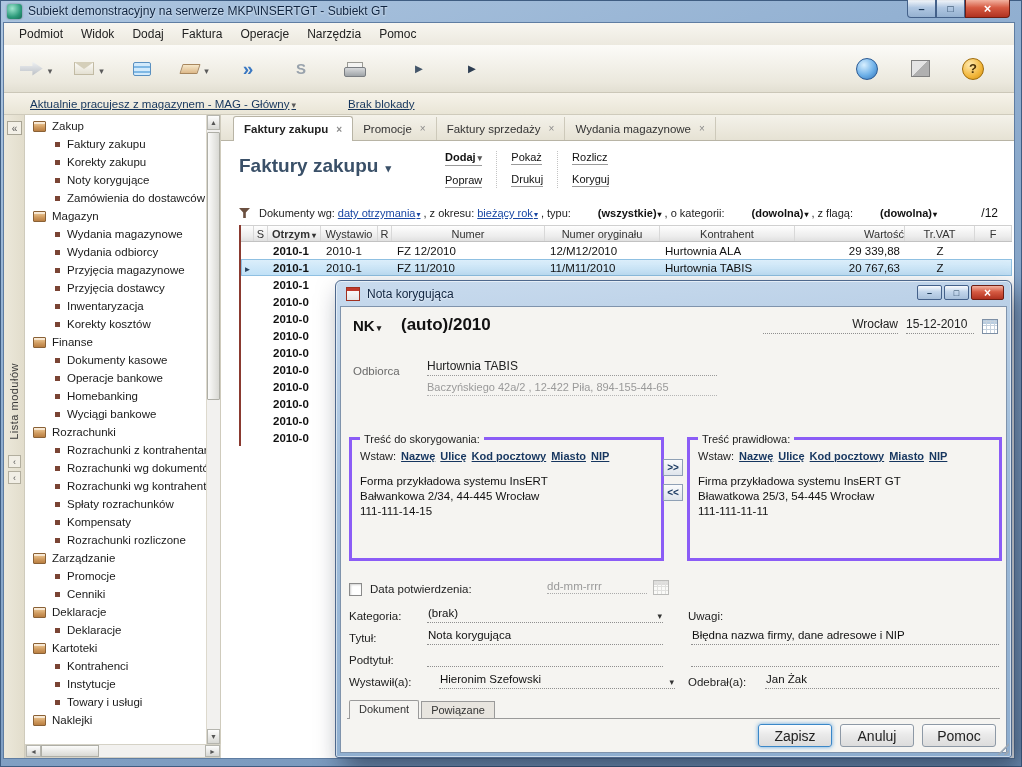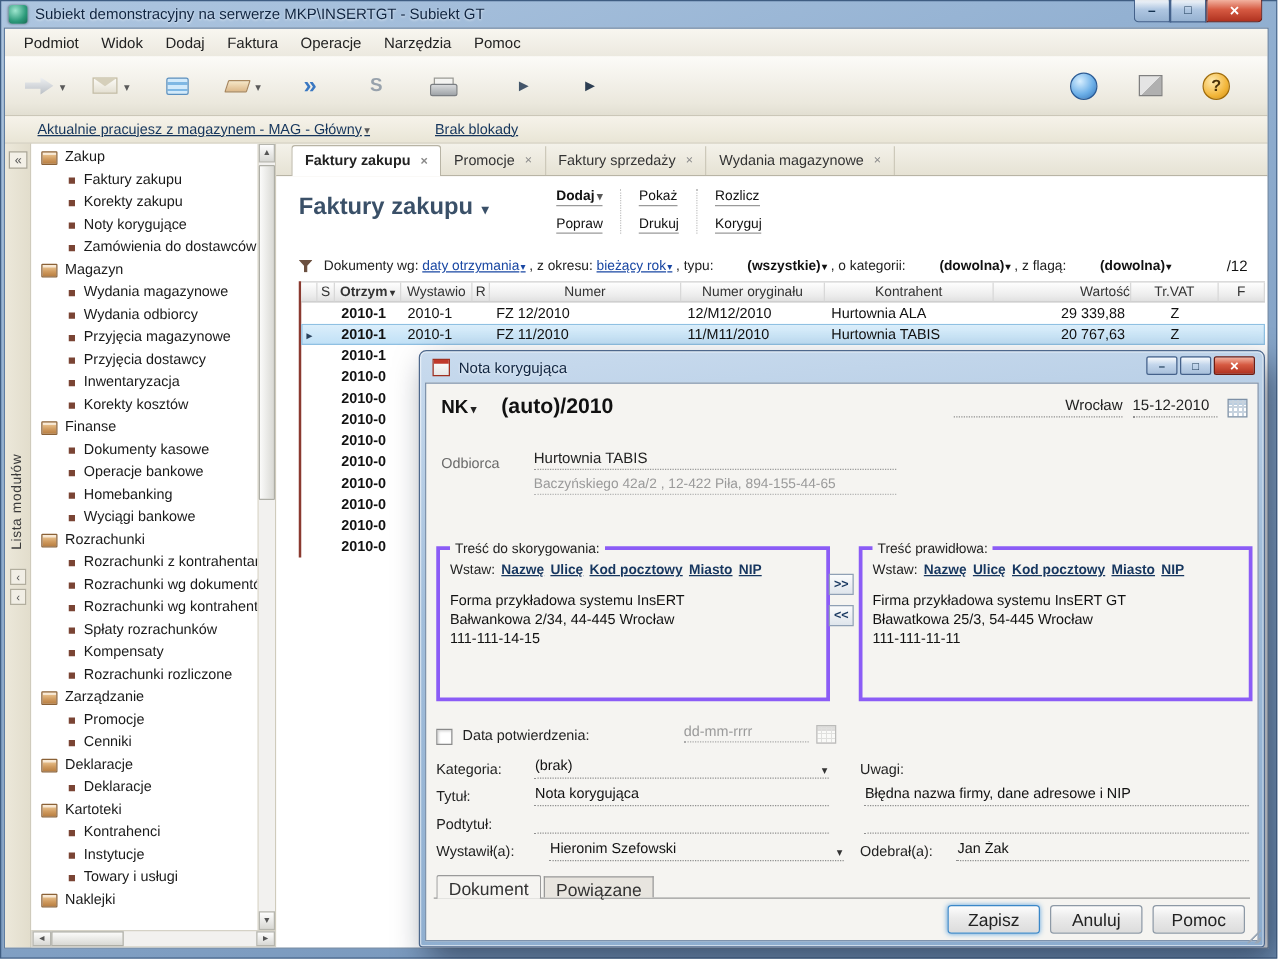--- a/index.html
+++ b/index.html
@@ -203,21 +203,21 @@
   .combo::after{content:"▾";position:absolute;right:1px;bottom:1px;font-size:9px;color:#333;}
   .l-kat{left:8px;top:303px;} .f-kat{left:86px;top:300px;width:236px;}
   .l-uwagi{left:347px;top:303px;}
   .f-uwagi{left:350px;top:322px;width:308px;} .f-uwagi2{left:350px;top:344px;width:308px;}
   .l-tytul{left:8px;top:325px;} .f-tytul{left:86px;top:322px;width:236px;}
   .l-podtytul{left:8px;top:347px;} .f-podtytul{left:86px;top:344px;width:236px;}
   .l-wystawil{left:8px;top:369px;} .f-wystawil{left:86px;top:366px;width:236px;margin-left:12px;}
   .l-odebral{left:347px;top:369px;} .f-odebral{left:424px;top:366px;width:234px;}
   .dtabs{position:absolute;left:6px;top:392px;right:6px;height:20px;border-bottom:1px solid #9a9a9a;
     display:flex;align-items:flex-end;gap:2px;padding-left:2px;}
-  .dtab{font-size:14px;padding:2px 9px;border:1px solid #9a9a9a;border-bottom:none;background:#e8e5df;color:#333;height:17px;}
+  .dtab{font-size:11px;padding:2px 9px;border:1px solid #9a9a9a;border-bottom:none;background:#e8e5df;color:#333;height:17px;}
   .dtab.active{background:#f5f4f1;height:19px;margin-bottom:-1px;border-radius:2px 2px 0 0;}
   .dbtns{position:absolute;right:10px;top:417px;display:flex;gap:8px;}
   .btn{width:74px;height:23px;border:1px solid #8d99a6;border-radius:3px;font-size:14px;color:#222;
     display:flex;align-items:center;justify-content:center;
     background:linear-gradient(#fdfdfd,#eaeaea 45%,#dcdcdc);}
   .btn.default{border-color:#3a87c8;box-shadow:0 0 4px rgba(70,150,220,.85);}
   .grip{position:absolute;right:2px;bottom:2px;width:12px;height:12px;
     background:repeating-linear-gradient(135deg,transparent 0 3px,#9aa7b5 3px 5px);
     clip-path:polygon(100% 0,100% 100%,0 100%);}
 </style>

